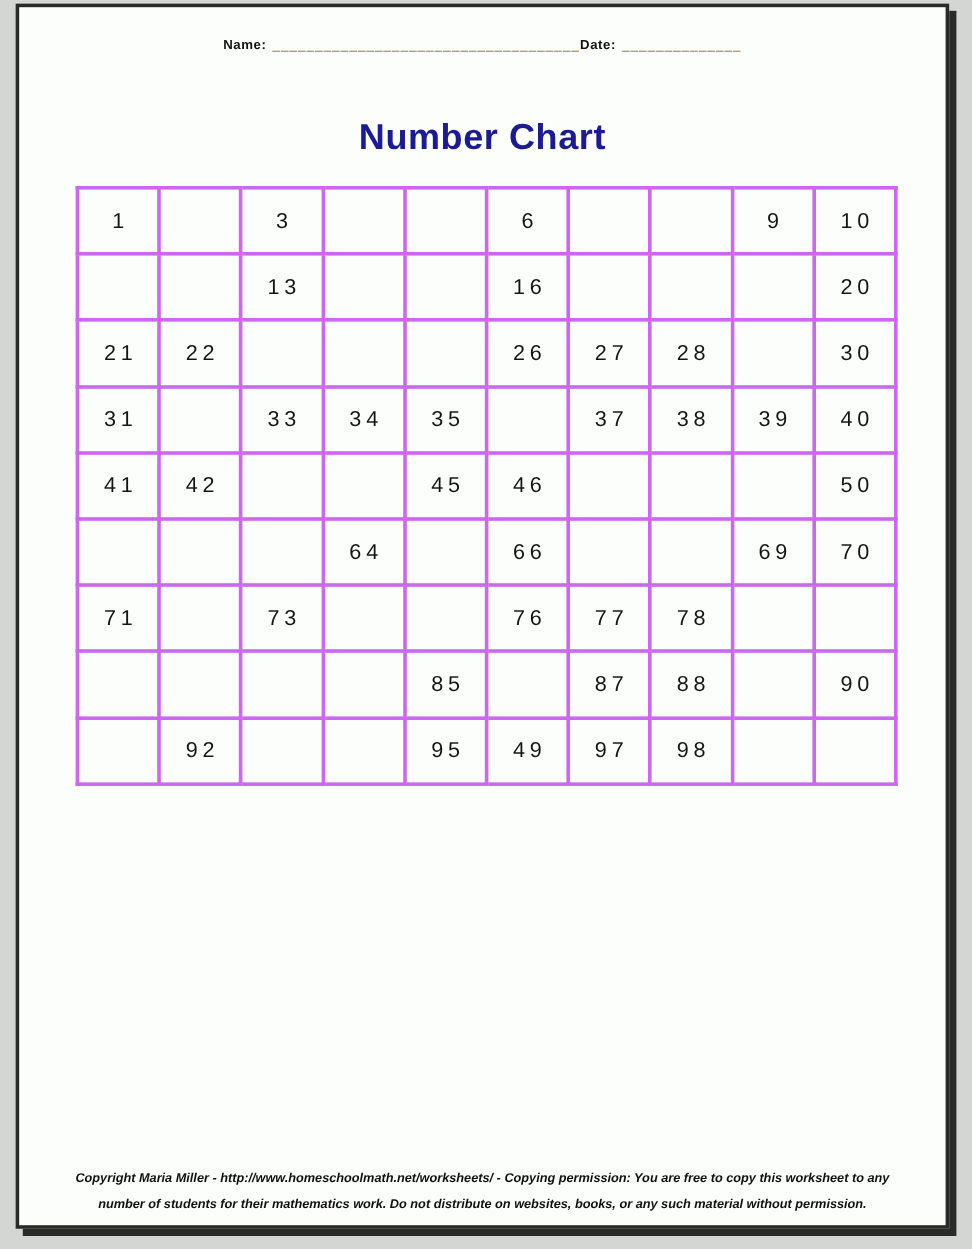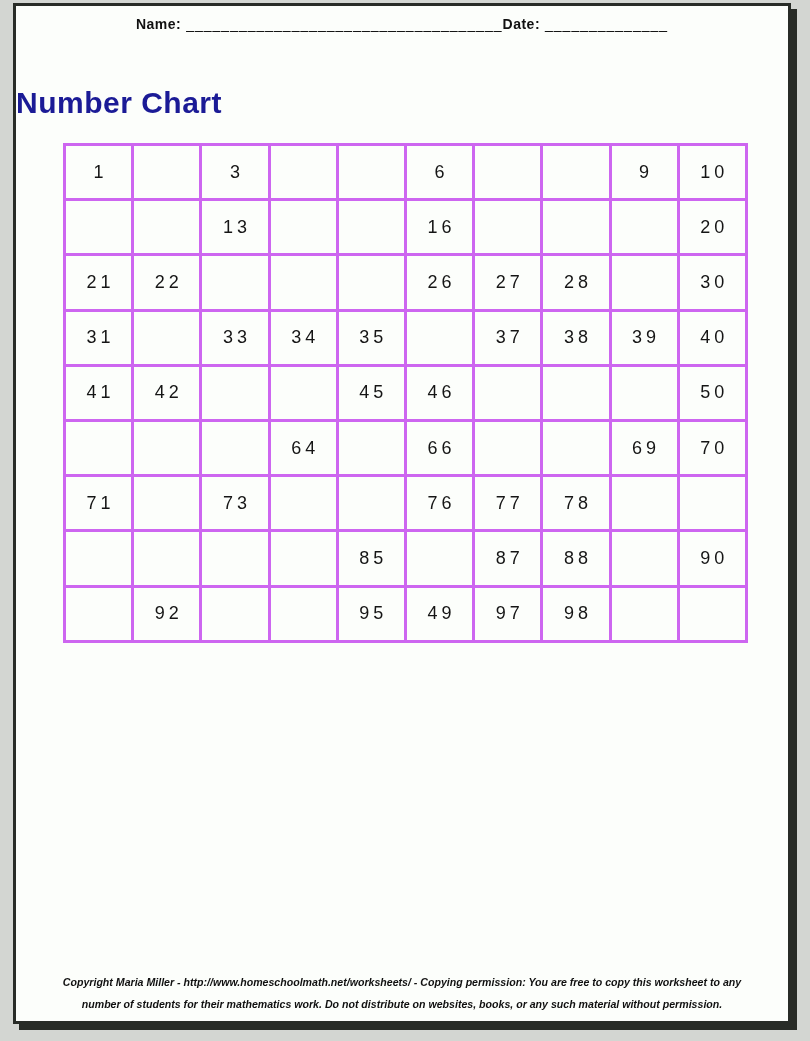--- a/index.html
+++ b/index.html
@@ -11,32 +11,33 @@
   }
   .page {
     position: absolute;
     left: 13px; top: 3px;
     width: 778px; height: 1021px;
     background: var(--paper, #fcfefb);
     border: 3px solid var(--frame, #282c27);
     box-shadow: 6px 6px 0 0 var(--frame, #282c27);
   }
   .header-row {
-    padding-top: 10px;
+    padding-top: 26px;
     display: flex;
     justify-content: center;
     align-items: baseline;
-    font-size: 14px;
+    font-size: 11px;
     color: #111;
   }
   .field-label { font-weight: bold; letter-spacing: 0.5px; }
-  .blank-line  { color: #000000; margin-left: 5px; letter-spacing: 1px; }
+  .blank-line  { color: #a16207; margin-left: 5px; letter-spacing: 1px; }
   .date-group  { }
   .title {
     margin-top: 54px;
+    text-align: center;
     font-size: 30px;
     font-weight: bold;
     color: var(--title, #1b1b96);
     letter-spacing: 0.5px;
   }
   .instruction {
     margin: 36px 0 0 48px;
     font-size: 19px;
     color: #141414;
   }

